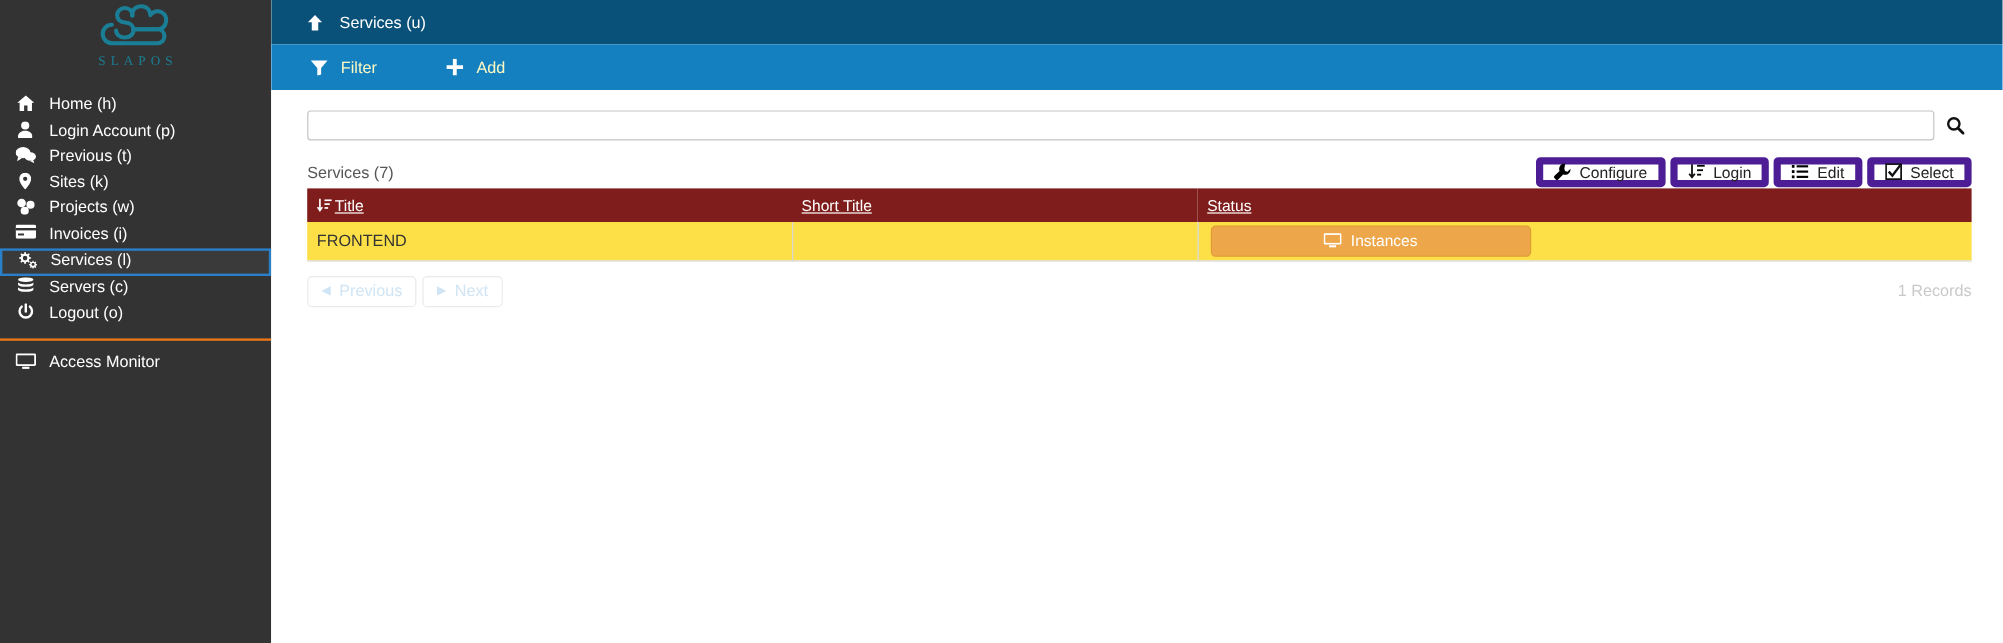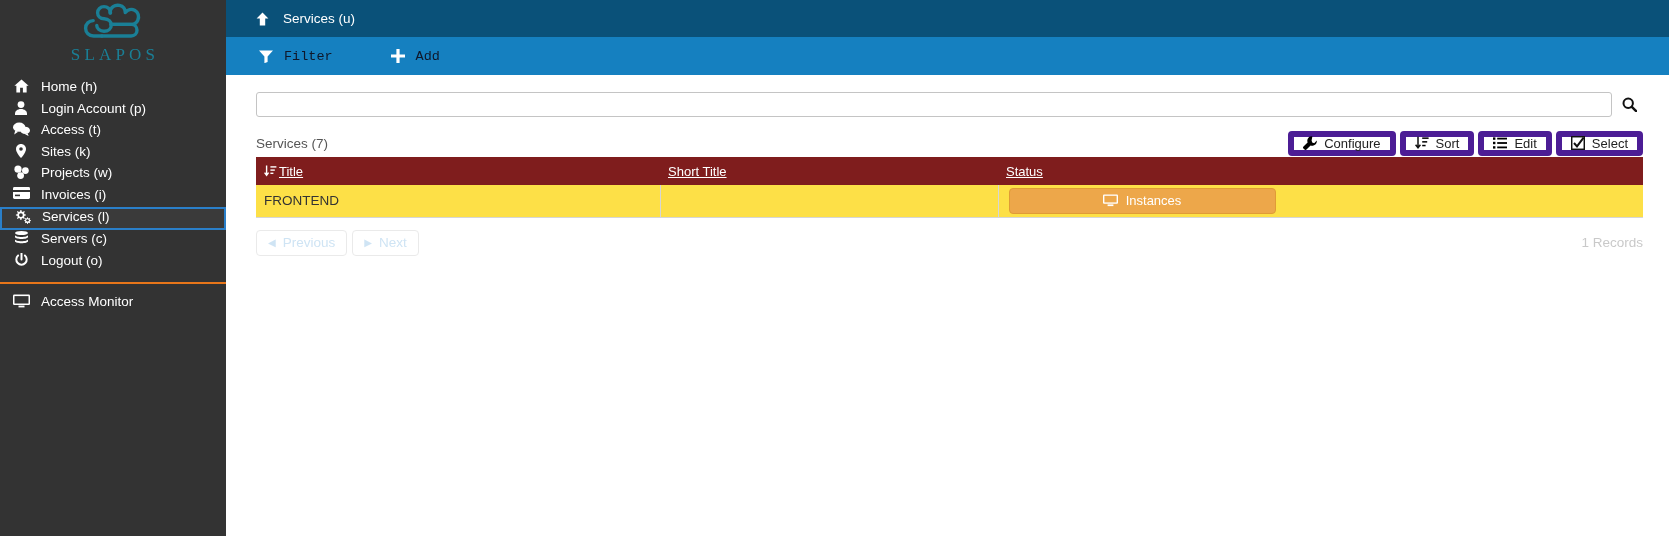--- a/index.html
+++ b/index.html
@@ -37,21 +37,21 @@
   }
   .logo {
     width: 96px;
     display: flex;
     flex-direction: column;
     align-items: center;
   }
   .logo svg { display: block; }
   .logo-text {
     color: #1a7f96;
-    font-size: 17px;
+    font-size: 11px;
     letter-spacing: 4.2px;
     margin-top: -1px;
     padding-left: 4px;
     font-family: "Liberation Serif", serif;
   }
 
   .nav-group { margin-top: 6px; }
   .nav-item {
     height: 21.5px;
     display: flex;
@@ -112,24 +112,23 @@
     background: #1580c0;
     display: flex;
     align-items: center;
     padding-left: 30px;
     color: #ffffff;
     font-size: 13.5px;
   }
   .toolbar-btn {
     display: flex;
     align-items: center;
-    color: #0f172a;
+    color: #fef9c3;
     cursor: pointer;
     margin-right: 55px;
-    font-family: Liberation Mono, monospace;
   }
   .toolbar-btn .tb-icon {
     width: 20px;
     display: flex;
     align-items: center;
     justify-content: center;
     margin-right: 8px;
   }
   .toolbar-btn .tb-icon svg { fill: #ffffff; display: block; }
 
@@ -356,21 +355,21 @@
 
       <div class="nav-item">
         <span class="nav-icon">
           <svg width="17" height="14" viewBox="0 0 17 14">
               <ellipse cx="6.2" cy="5.2" rx="6.2" ry="4.6"></ellipse>
               <path d="M2.2 8.4 L1.2 12.4 L5.2 9.8 z"></path>
               <ellipse cx="12.2" cy="8.4" rx="4.8" ry="3.6"></ellipse>
               <path d="M14.6 11.2 L15.6 14 L12 12.2 z"></path>
             </svg>
         </span>
-        <span>Access (t)</span>
+        <span>Previous (t)</span>
       </div>
 
       <div class="nav-item">
         <span class="nav-icon">
           <svg width="10" height="14" viewBox="0 0 10 14">
               <path d="M5 0 C2.2 0 0 2.2 0 5 C0 8.8 5 14 5 14 C5 14 10 8.8 10 5 C10 2.2 7.8 0 5 0 z"></path>
               <circle cx="5" cy="5" r="1.8" fill="#333"></circle>
             </svg>
         </span>
         <span>Sites (k)</span>
@@ -508,21 +507,21 @@
 
           <div class="act-btn">
             <span class="ab-icon">
               <svg width="14" height="14" viewBox="0 0 14 14">
                 <path d="M3 0.8 V11.2 M0.6 8.8 L3 11.8 L5.4 8.8" fill="none" stroke="#111" stroke-width="1.5"></path>
                 <rect x="7.2" y="1.4" width="6.4" height="1.5"></rect>
                 <rect x="7.2" y="5.1" width="5" height="1.5"></rect>
                 <rect x="7.2" y="8.8" width="3.4" height="1.5"></rect>
               </svg>
             </span>
-            <span>Sort</span>
+            <span>Login</span>
           </div>
 
           <div class="act-btn">
             <span class="ab-icon">
               <svg width="14" height="12" viewBox="0 0 14 12">
                 <rect x="0" y="0.4" width="2.4" height="2.4"></rect>
                   <rect x="4.2" y="0.7" width="9.8" height="1.8"></rect>
                 <rect x="0" y="4.8" width="2.4" height="2.4"></rect>
                   <rect x="4.2" y="5.1" width="9.8" height="1.8"></rect>
                 <rect x="0" y="9.2" width="2.4" height="2.4"></rect>

